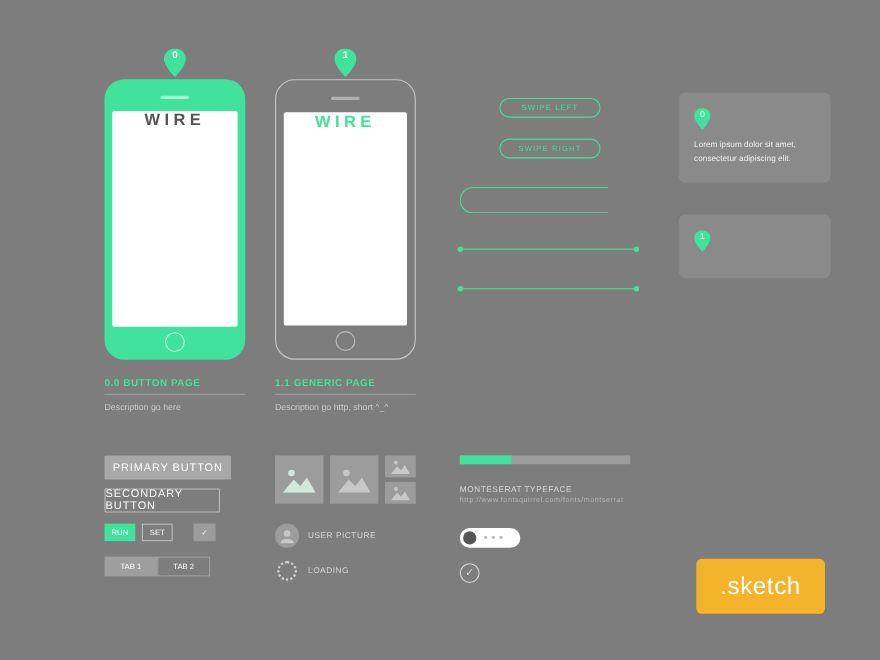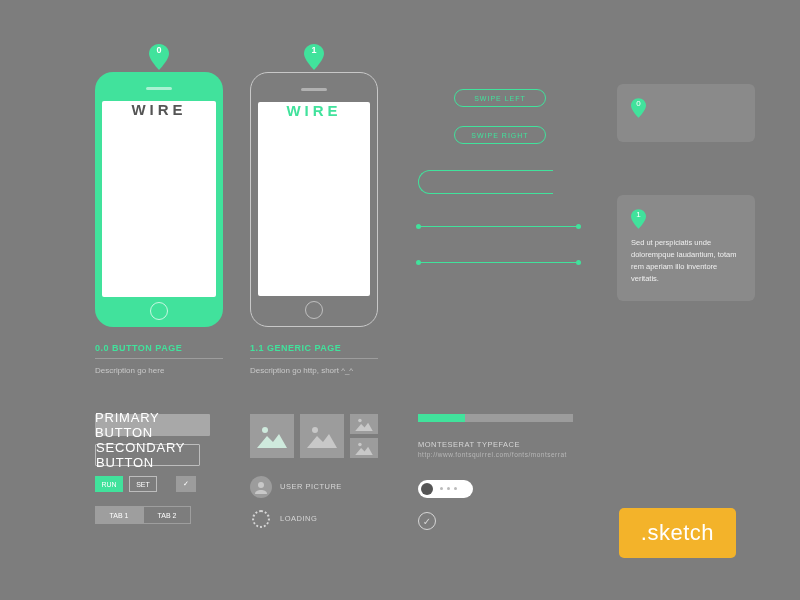--- a/index.html
+++ b/index.html
@@ -81,21 +81,21 @@
     padding: 14px 14px 16px 14px;
     color: #efefef;
     font-size: 7.5px;
     line-height: 1.6;
   }
   .card .mini-pin { position: relative; width: 15px; height: 22px; margin-bottom: 6px; }
 
   
   .btn {
     position: absolute;
-    font-size: 13px;
+    font-size: 10px;
     letter-spacing: 0.8px;
     color: #fff;
     display: flex; align-items: center; justify-content: center;
     border-radius: 1px;
   }
   .btn.primary { background: #a8a8a8; }
   .btn.secondary { border: 1px solid #bdbdbd; }
   .small-btn {
     position: absolute;
     font-size: 7px;
@@ -197,29 +197,29 @@
 <div class="dot" style="top:260px; left:416px;"></div>
 <div class="dot" style="top:260px; left:576px;"></div>
 
 <div class="card" style="top:84px; left:617px;">
   <div class="mini-pin">
     <svg width="15" height="20" viewBox="0 0 20 26">
         <path d="M10 0C4.5 0 0 4.3 0 9.6 0 16 10 26 10 26s10-10 10-16.4C20 4.3 15.5 0 10 0z" fill="#41e29c"></path>
       </svg>
     <div style="position:absolute; top:0; left:0; width:15px; text-align:center; font-size:8px; color:#fff;">0</div>
   </div>
+  <div>Lorem ipsum dolor sit amet, consectetur adipiscing elit.</div>
 </div>
 <div class="card" style="top:195px; left:617px;">
   <div class="mini-pin">
     <svg width="15" height="20" viewBox="0 0 20 26">
         <path d="M10 0C4.5 0 0 4.3 0 9.6 0 16 10 26 10 26s10-10 10-16.4C20 4.3 15.5 0 10 0z" fill="#41e29c"></path>
       </svg>
     <div style="position:absolute; top:0; left:0; width:15px; text-align:center; font-size:8px; color:#fff;">1</div>
   </div>
-  <div>Sed ut perspiciatis unde dolorempque laudantium, totam rem aperiam illo inventore veritatis.</div>
 </div>
 
 <div class="btn primary" style="top:414px; left:95px; width:115px; height:22px;">
     <span>PRIMARY BUTTON</span>
   </div>
 <div class="btn secondary" style="top:444px; left:95px; width:105px; height:22px;">
     <span>SECONDARY BUTTON</span>
   </div>
 
 <div class="small-btn" style="top:476px; left:95px; width:28px; height:16px; background:#41e29c;">
@@ -287,13 +287,13 @@
 <div class="toggle" style="top:480px; left:418px;">
   <div class="dots">
       <span></span>
       <span></span>
       <span></span>
     </div>
 </div>
 
 <div class="check-circle" style="top:512px; left:418px;">✓</div>
 
-<div class="sketch-badge" style="bottom:42px; right:64px;"><span>.sketch</span></div>
+<div class="sketch-badge" style="bottom:42px; right:50px;"><span>.sketch</span></div>
 
 </body></html>

